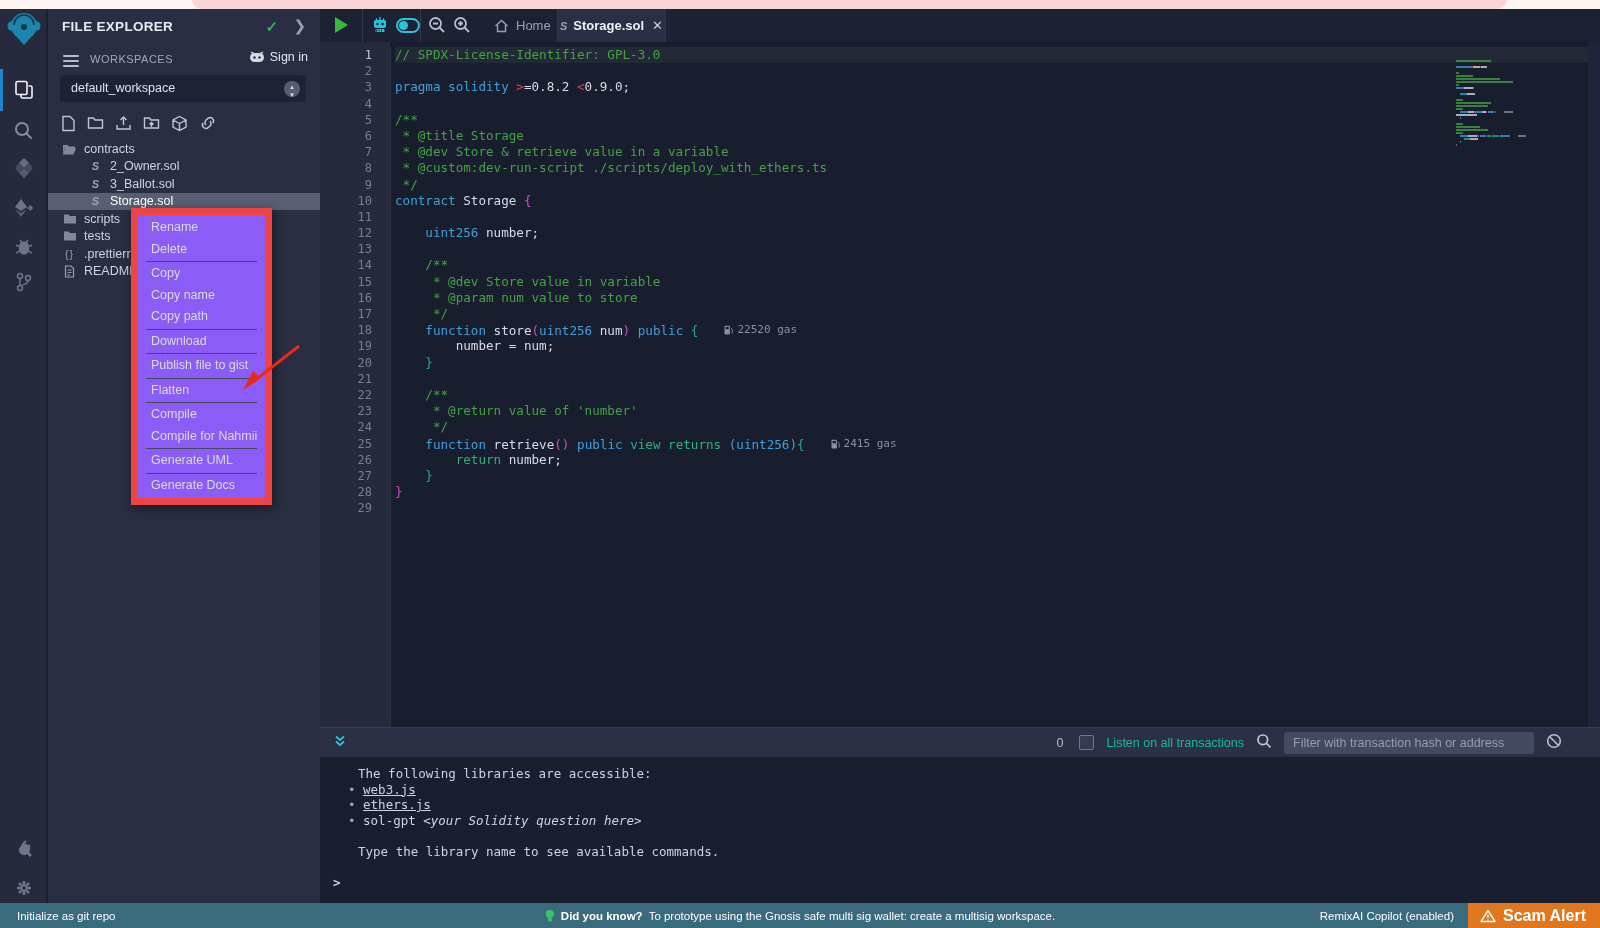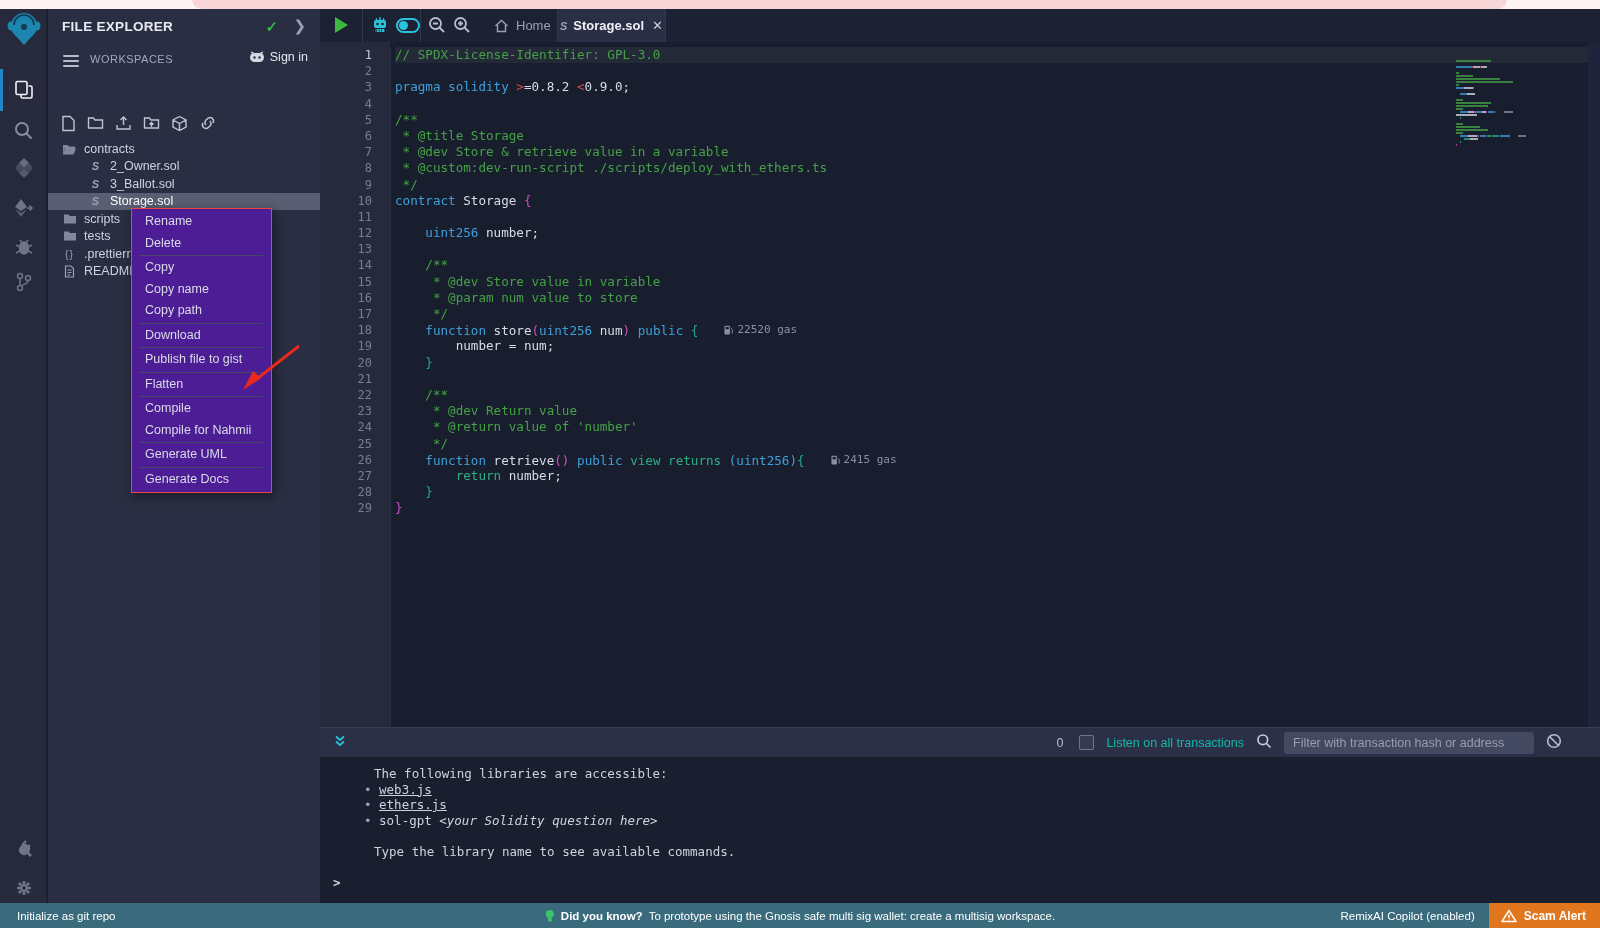--- a/index.html
+++ b/index.html
@@ -35,22 +35,22 @@
   #fx-tools { position:absolute; left:13px; top:106px; display:flex; gap:11px; }
   #fx-tools span { cursor:pointer; }
   #file-tree { position:absolute; left:0; top:131px; width:100%; }
   .tree-row { height:17.5px; display:flex; align-items:center; font-size:12.5px; color:#ced2e0; cursor:pointer; white-space:nowrap;}
   .tree-row.sel { background:#595e72; color:#fff; }
   .tree-ic { display:inline-flex; width:15px; justify-content:center; margin-right:7px;}
   .sol-ic { font-weight:700; font-size:11px; color:#9aa0b5; font-style:italic;}
   .braces-ic { font-size:10.5px; color:#9aa0b5; letter-spacing:1px;}
 
   
-  #context-menu { position:absolute; left:131px; top:208px; width:141px; background:#4c1d95;
-                  border:1px solid #ef4444; box-shadow:2px 3px 10px rgba(0,0,0,.45); z-index:30; padding:2px 0;}
+  #context-menu { position:absolute; left:131px; top:208px; width:141px; background:#8b5cf6;
+                  border:7px solid #ef4444; box-shadow:2px 3px 10px rgba(0,0,0,.45); z-index:30; padding:2px 0;}
   .cm-item { height:21.5px; line-height:21.5px; padding-left:13px; color:#d9dbe7; font-size:12.5px; cursor:pointer;}
   .cm-div { height:1px; background:#444960; margin:1px 8px; }
 
   
   #anno-arrow { position:absolute; left:233px; top:338px; z-index:40; }
 
   
   #main { position:absolute; left:320px; top:9px; width:1280px; height:894px; }
 
   #tabbar { position:absolute; left:0; top:0; width:100%; height:33px; background:#1d2134; }
@@ -95,35 +95,35 @@
   #term-right { margin-left:auto; display:flex; align-items:center; gap:12px; padding-right:38px;}
   #tx-count { color:#b9bdce; font-size:12.5px; margin-right:4px;}
   #listen-cb { width:15px; height:15px; background:#343a52; border:1px solid #70768f; border-radius:2px; cursor:pointer;}
   #listen-label { color:#14b8a6; font-size:12.5px; }
   #filter-input { width:250px; height:22px; background:#424961; border:none; border-radius:3px; color:#f9a8d4;
                   font-size:12.5px; padding:0 9px; outline:none;}
   #filter-input::placeholder { color:#989db2; }
   #terminal { position:absolute; left:0; top:748px; width:100%; height:155px; background:#1a1f2f;
               font-family:"DejaVu Sans Mono", monospace; font-size:12.5px; color:#ced2e0;}
   #term-lines { padding-top:9px; }
-  .term-line { height:15.6px; line-height:15.6px; white-space:pre;margin-left:16px;}
+  .term-line { height:15.6px; line-height:15.6px; white-space:pre;}
   .term-line a { color:#ced2e0; text-decoration:underline; cursor:pointer;}
   .term-line .it { font-style:italic; }
   #term-prompt { position:absolute; left:13px; bottom:22px; color:#ced2e0; font-weight:700;}
 
   
   #statusbar { position:absolute; left:0; bottom:0; width:1600px; height:25px; background:#3a6b7d; z-index:20;
                display:flex; align-items:center; color:#fff; font-size:11.5px;}
   #sb-left { margin-left:17px; }
   #sb-tip { position:absolute; left:50%; transform:translateX(-50%); display:flex; align-items:center; gap:6px; white-space:nowrap;}
   #sb-tip b { font-weight:700; }
   #sb-right { margin-left:auto; display:flex; align-items:center; height:100%;}
   #sb-copilot { margin-right:14px; }
   #scam-btn { height:26px; background:#e0771e; display:flex; align-items:center; gap:7px; padding:0 14px 0 12px;
-              font-weight:700; font-size:12px; cursor:pointer;}
+              font-weight:700; font-size:16px; cursor:pointer;}
 </style>
 </head>
 <body>
 
 <div id="top-strip">
   <div class="pink"></div>
 </div>
 
 <div id="rail">
   <div class="rail-ic" style="top:3px;">
@@ -210,20 +210,24 @@
     <span id="ws-label">WORKSPACES</span>
     <span id="signin">
       <svg width="16" height="14" viewBox="0 0 16 14">
         <rect x="1" y="3" width="14" height="9" rx="4.5" fill="#d6d9e4"></rect>
         <path d="M3 4 L1.5 1.5 L5 2.5 Z M13 4 L14.5 1.5 L11 2.5 Z" fill="#d6d9e4"></path>
         <circle cx="5.5" cy="7.5" r="1.2" fill="#2a2e42"></circle>
           <circle cx="10.5" cy="7.5" r="1.2" fill="#2a2e42"></circle>
       </svg>
       <span>Sign in</span>
     </span>
+  </div>
+  <div id="ws-select">
+    <span>default_workspace</span>
+    <span class="sort">▲<br>▼</span>
   </div>
   <div id="fx-tools">
     <span>
       <svg width="15" height="17" viewBox="0 0 15 17" fill="none" stroke="#c0c3d2" stroke-width="1.4">
         <path d="M2 1.5 h7 l4 4 v10 h-11 z"></path>
         </svg></span>
     <span>
       <svg width="17" height="15" viewBox="0 0 17 15" fill="none" stroke="#c0c3d2" stroke-width="1.4">
         <path d="M1.5 3 h5 l1.5 2 h7.5 v8 h-14 z"></path>
         </svg></span>
@@ -435,21 +439,20 @@
         <div class="code-line"><span class="tk-c">     */</span></div>
         <div class="code-line"><span class="tk-w">    </span><span class="tk-k">function</span><span class="tk-w"> store</span><span class="tk-m">(</span><span class="tk-k">uint256</span><span class="tk-w"> num</span><span class="tk-m">)</span><span class="tk-w"> </span><span class="tk-k">public</span><span class="tk-w"> </span><span class="tk-t">{</span><span class="gas"><svg width="9" height="10" viewBox="0 0 9 10">
               <rect x="0.5" y="0.8" width="5.4" height="8.8" rx="0.8" fill="#8b90a5"></rect>
               <rect x="1.6" y="1.9" width="3.2" height="2.4" fill="#1a1f2f"></rect>
               <path d="M6.8 3 L8.2 4.3 V8.6" stroke="#8b90a5" stroke-width="0.9" fill="none"></path>
             </svg><span>22520 gas</span></span></div>
         <div class="code-line"><span class="tk-w">        number = num;</span></div>
         <div class="code-line"><span class="tk-w">    </span><span class="tk-t">}</span></div>
         <div class="code-line"></div>
         <div class="code-line"><span class="tk-c">    /**</span></div>
-        <div class="code-line"><span class="tk-c">     * @dev Return value</span></div>
         <div class="code-line"><span class="tk-c">     * @return value of 'number'</span></div>
         <div class="code-line"><span class="tk-c">     */</span></div>
         <div class="code-line"><span class="tk-w">    </span><span class="tk-k">function</span><span class="tk-w"> retrieve</span><span class="tk-m">(</span><span class="tk-m">)</span><span class="tk-w"> </span><span class="tk-k">public</span><span class="tk-w"> </span><span class="tk-t2">view</span><span class="tk-w"> </span><span class="tk-t2">returns</span><span class="tk-w"> </span><span class="tk-k">(uint256)</span><span class="tk-t">{</span><span class="gas"><svg width="9" height="10" viewBox="0 0 9 10">
               <rect x="0.5" y="0.8" width="5.4" height="8.8" rx="0.8" fill="#8b90a5"></rect>
               <rect x="1.6" y="1.9" width="3.2" height="2.4" fill="#1a1f2f"></rect>
               <path d="M6.8 3 L8.2 4.3 V8.6" stroke="#8b90a5" stroke-width="0.9" fill="none"></path>
             </svg><span>2415 gas</span></span></div>
         <div class="code-line"><span class="tk-w">        </span><span class="tk-t2">return</span><span class="tk-w"> number;</span></div>
         <div class="code-line"><span class="tk-w">    </span><span class="tk-t">}</span></div>
         <div class="code-line"><span class="tk-m">}</span></div>

